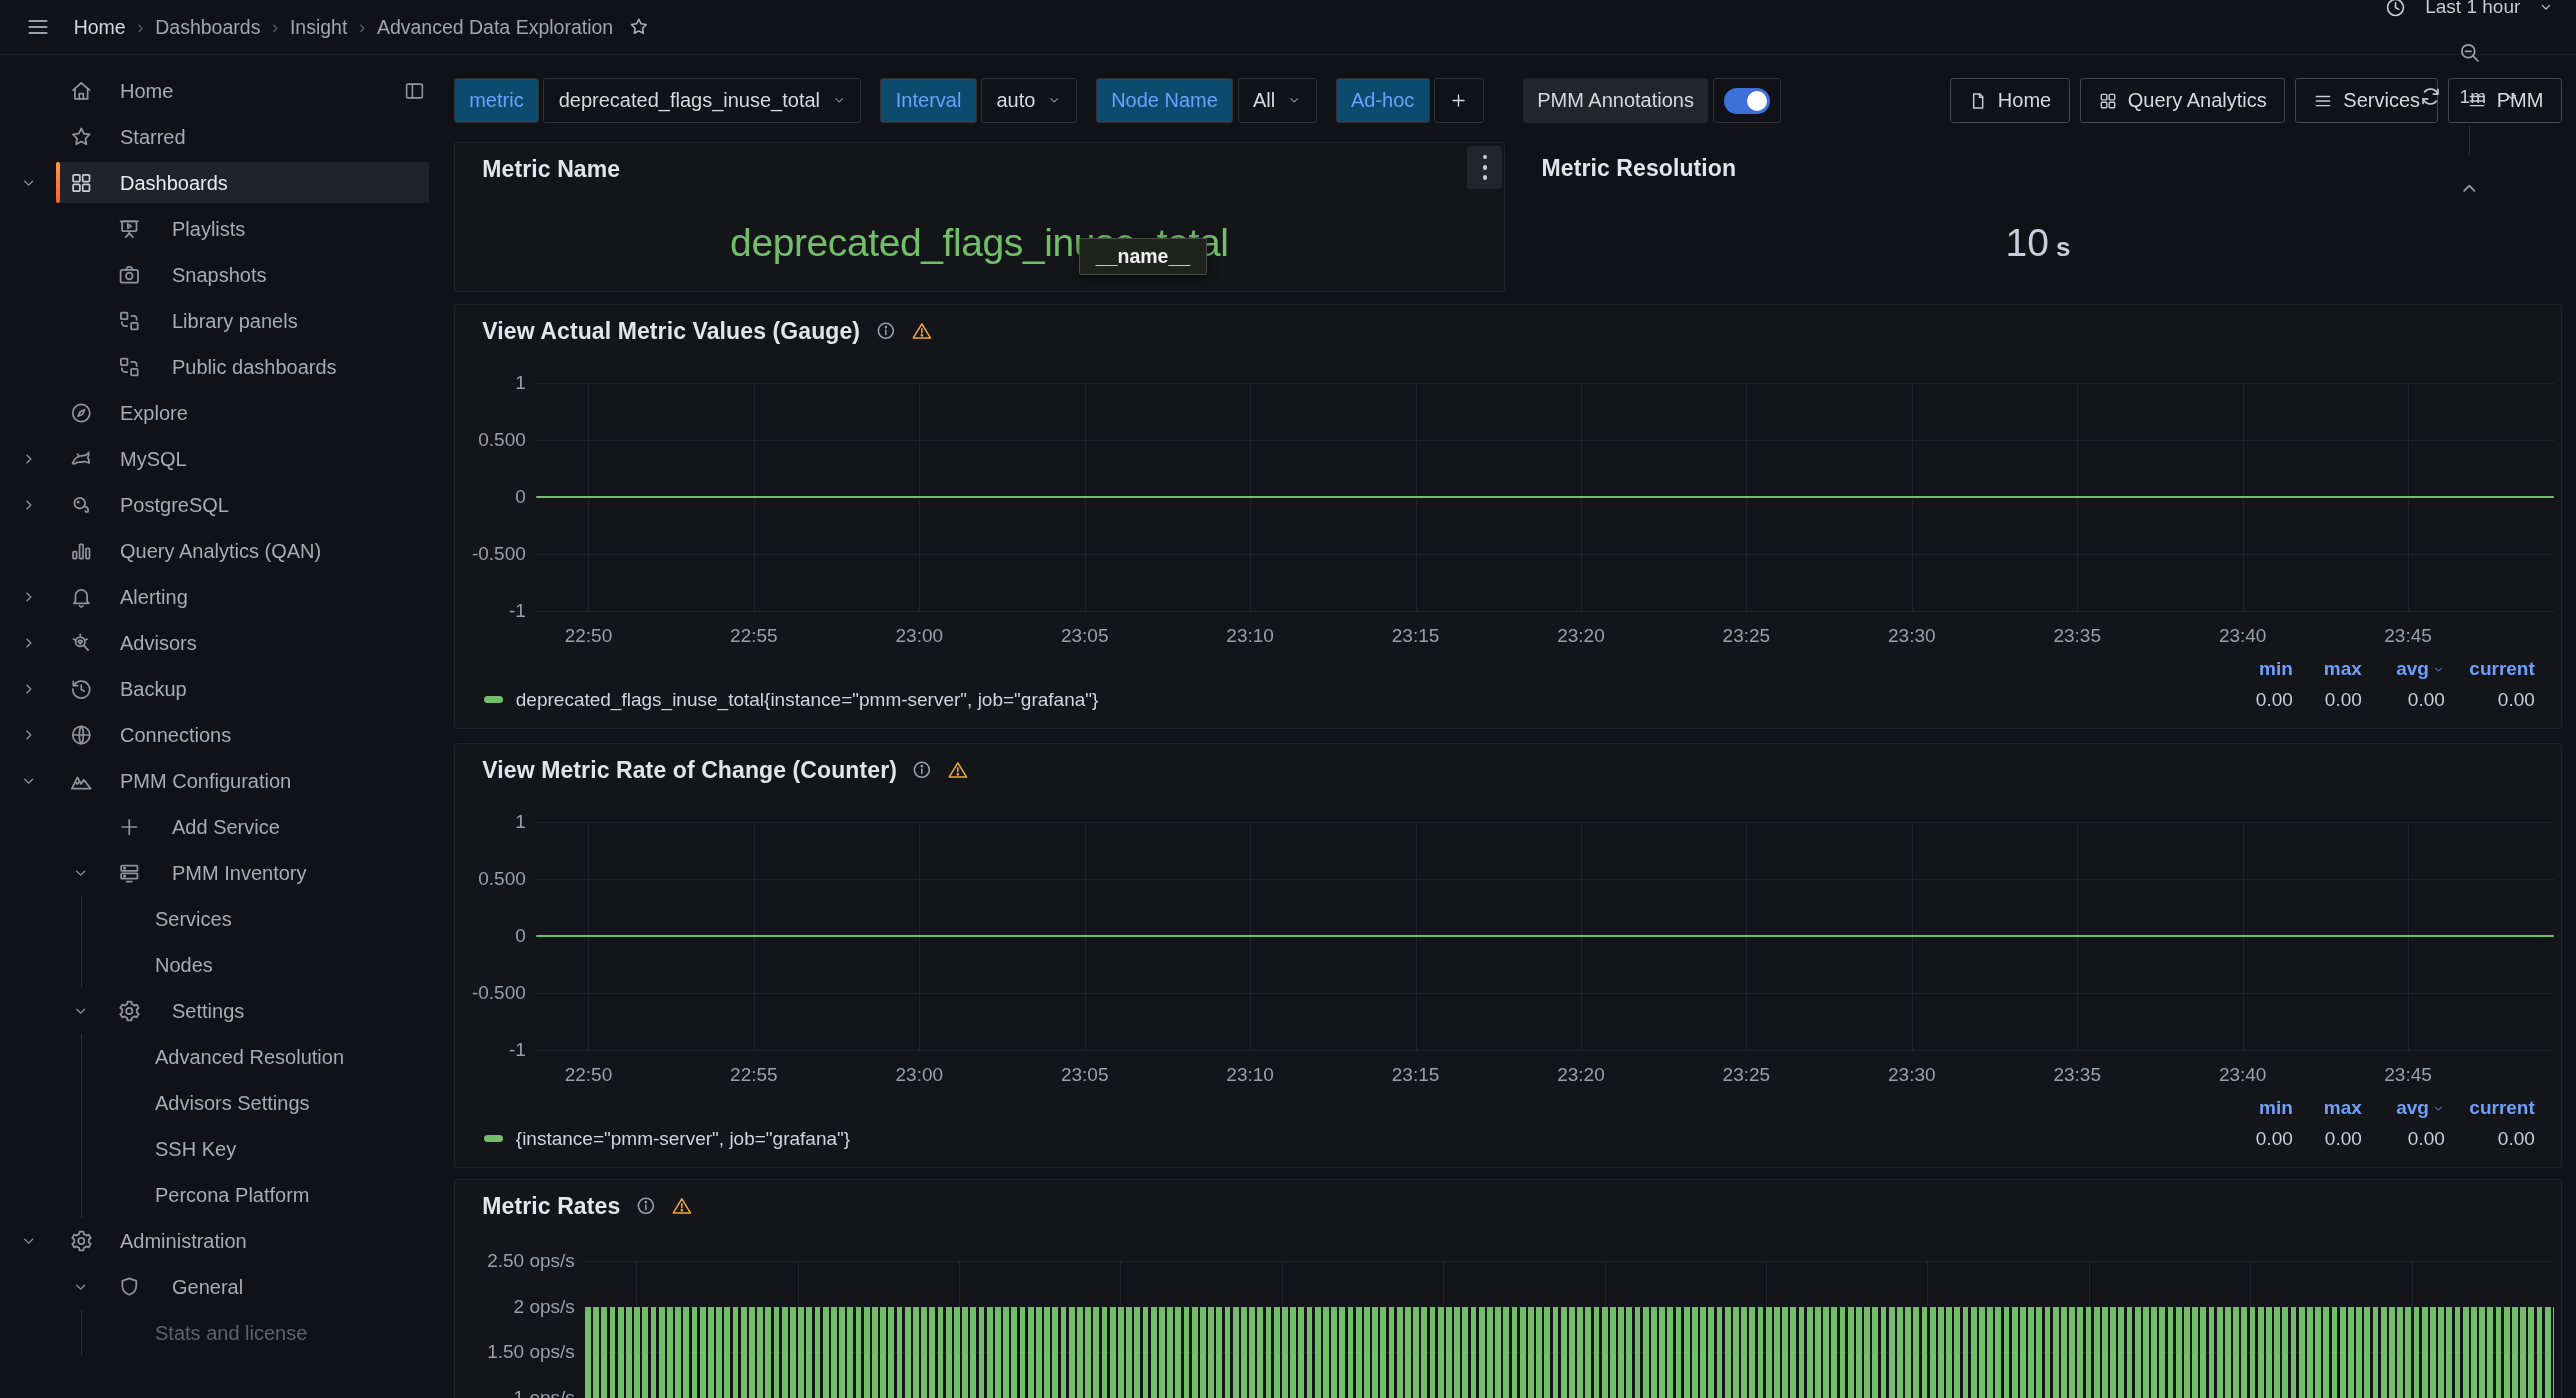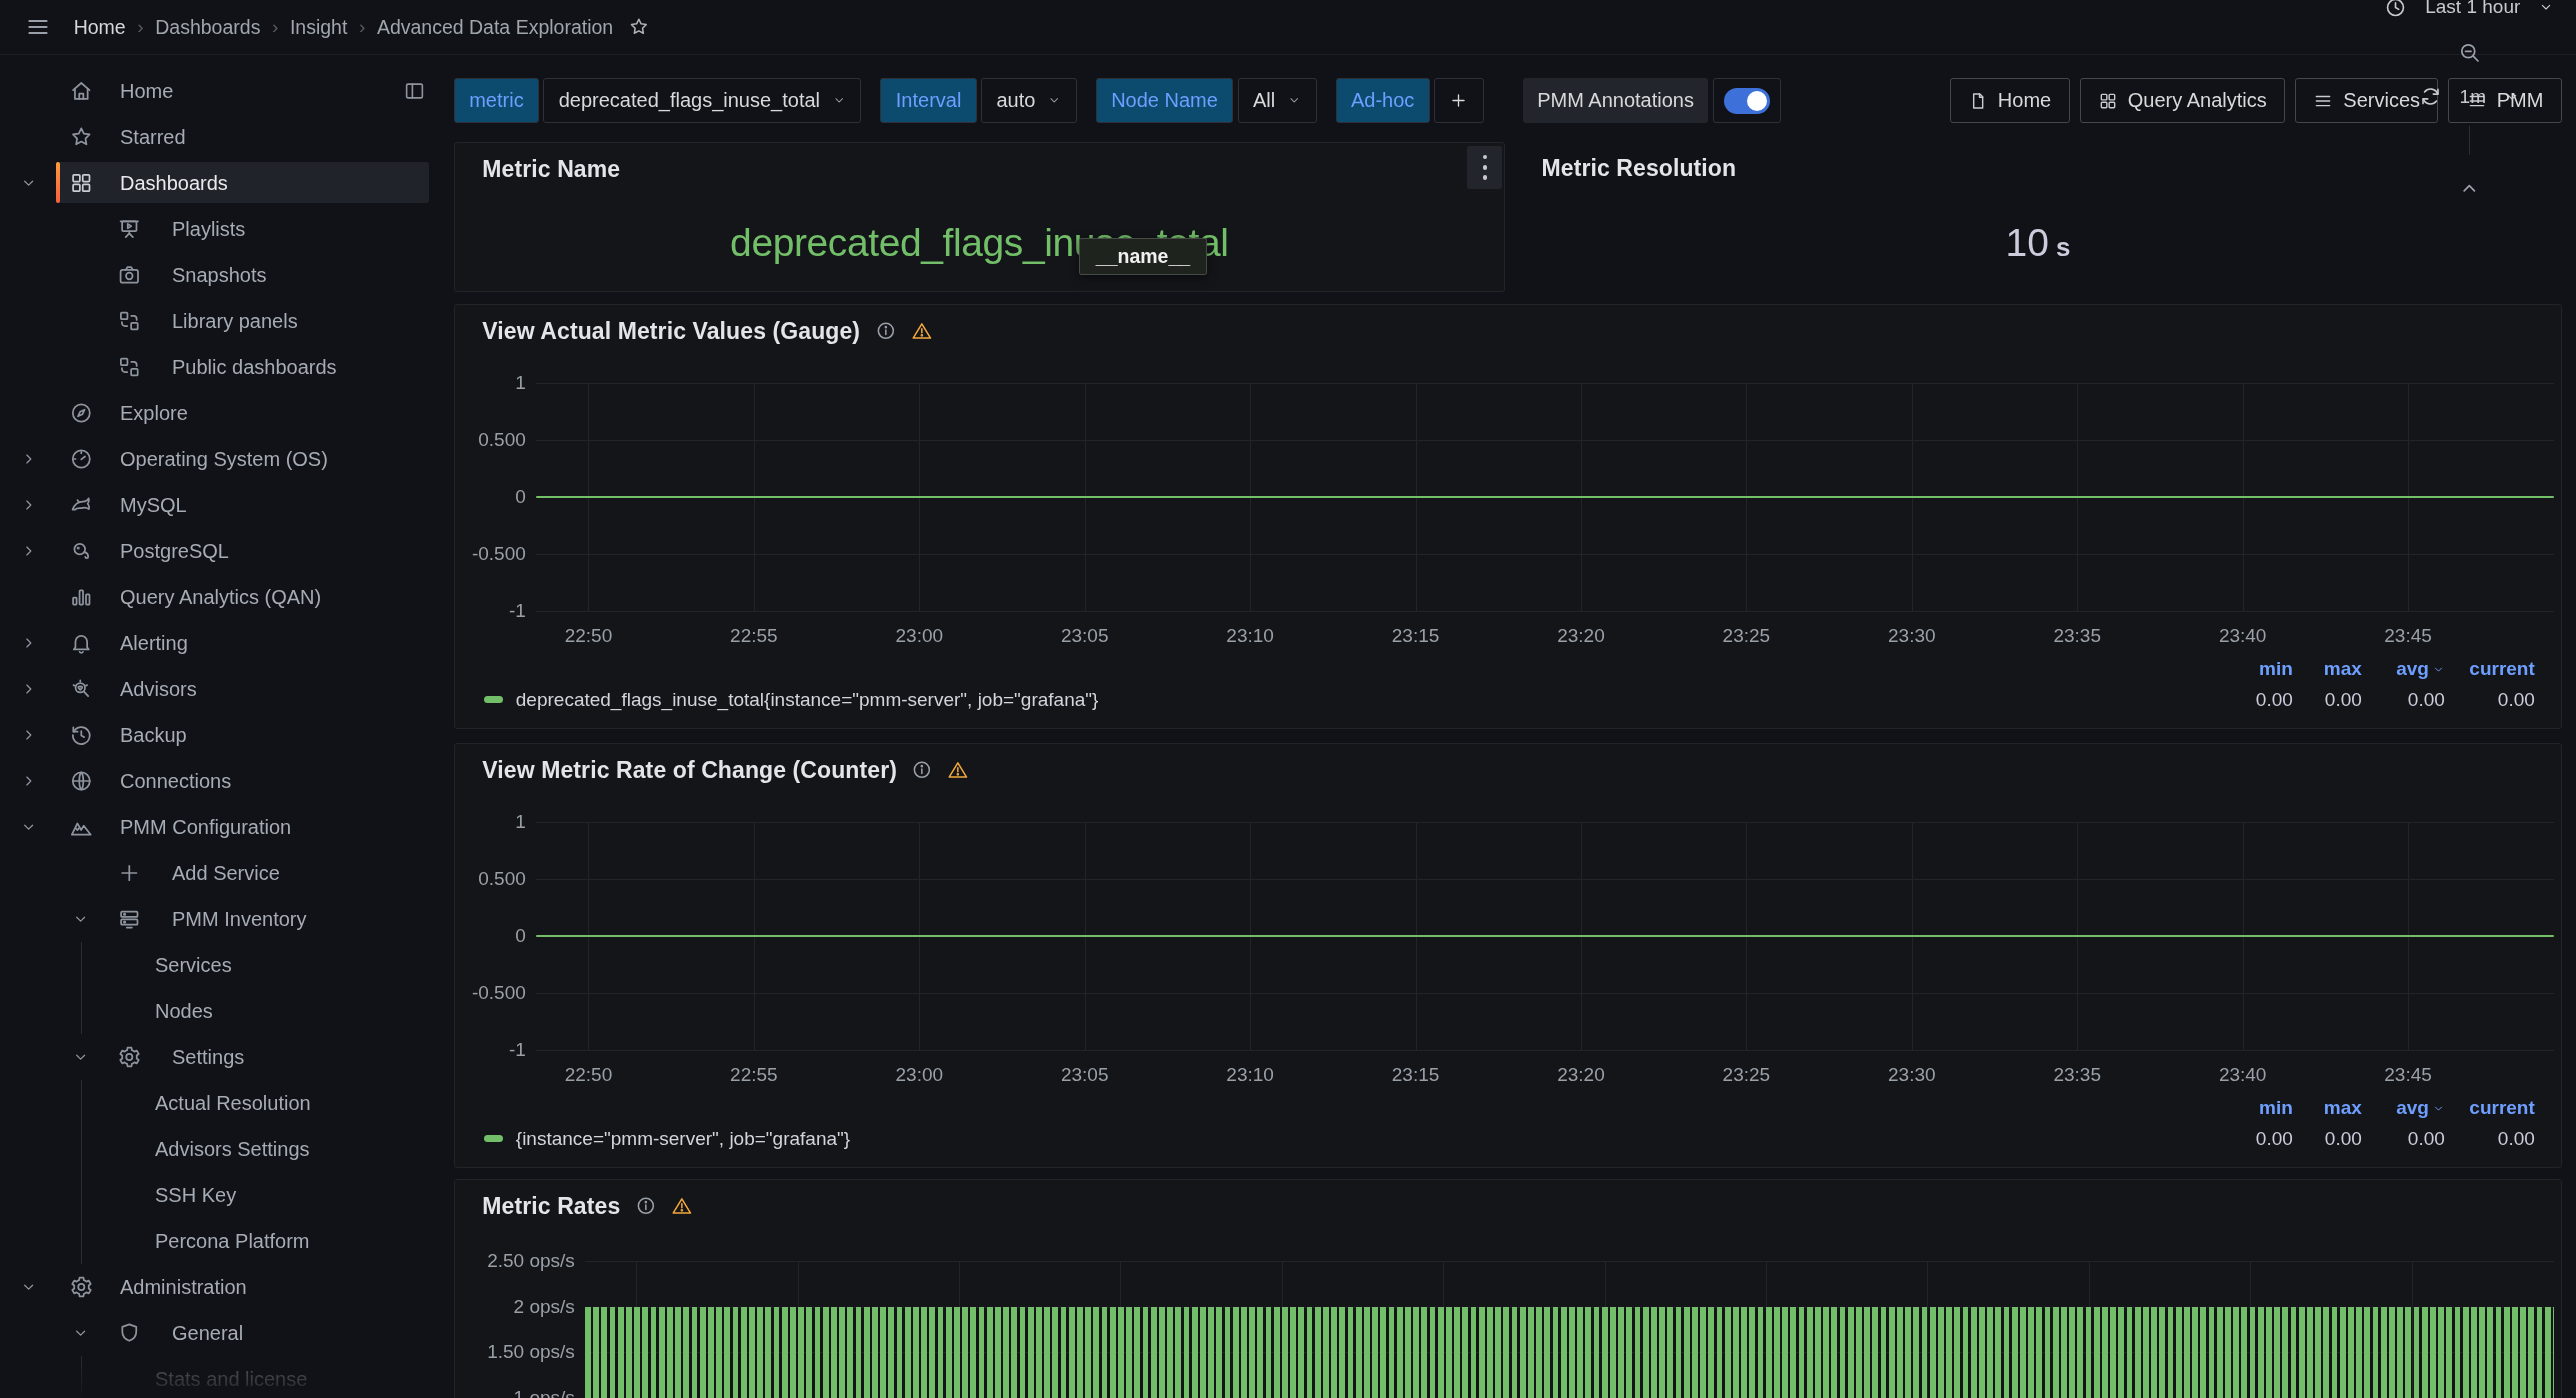--- a/index.html
+++ b/index.html
@@ -273,35 +273,20 @@
           <span class="s-lbl" style="left: 120px;">Explore</span>
         </div>
         <div class="s-item">
           <span class="chev" style="left: 20px;">
             <svg viewBox="0 0 24 24" width="17.3" height="17.3" fill="none" stroke="currentColor" stroke-width="1.7" stroke-linecap="round" stroke-linejoin="round" class="ic">
               <path d="M9.5 6.5l5.5 5.5-5.5 5.5"></path>
             </svg>
           </span>
           <span class="s-ic" style="left: 69px;">
             <svg viewBox="0 0 24 24" width="24.6" height="24.6" fill="none" stroke="currentColor" stroke-width="1.7" stroke-linecap="round" stroke-linejoin="round" class="ic">
-              <circle cx="12" cy="12" r="8.3"></circle>
-              <path d="M12 12.4l3.6-2.8"></path>
-              <path d="M12 5.1v1.3M5.1 12h1.3"></path>
-            </svg>
-          </span>
-          <span class="s-lbl" style="left: 120px;">Operating System (OS)</span>
-        </div>
-        <div class="s-item">
-          <span class="chev" style="left: 20px;">
-            <svg viewBox="0 0 24 24" width="17.3" height="17.3" fill="none" stroke="currentColor" stroke-width="1.7" stroke-linecap="round" stroke-linejoin="round" class="ic">
-              <path d="M9.5 6.5l5.5 5.5-5.5 5.5"></path>
-            </svg>
-          </span>
-          <span class="s-ic" style="left: 69px;">
-            <svg viewBox="0 0 24 24" width="24.6" height="24.6" fill="none" stroke="currentColor" stroke-width="1.7" stroke-linecap="round" stroke-linejoin="round" class="ic">
               <path d="M3.5 16.5c1.8-4.8 5.6-7.8 10-7.8 2.6 0 4.6-1.2 5.6-3.2.6 1.9.3 3.8-.9 5.3 1.3 1.4 1.7 3.3 1.2 5.2-1.8-1.3-3.9-1.7-6.2-1.2-2.9.6-5.7-.2-7.2 1.7z"></path>
               <path d="M9.8 9.3L8.2 7.2"></path>
             </svg>
           </span>
           <span class="s-lbl" style="left: 120px;">MySQL</span>
         </div>
         <div class="s-item">
           <span class="chev" style="left: 20px;">
             <svg viewBox="0 0 24 24" width="17.3" height="17.3" fill="none" stroke="currentColor" stroke-width="1.7" stroke-linecap="round" stroke-linejoin="round" class="ic">
               <path d="M9.5 6.5l5.5 5.5-5.5 5.5"></path>
@@ -442,21 +427,21 @@
           <span class="s-ic" style="left: 117px;">
             <svg viewBox="0 0 24 24" width="24.6" height="24.6" fill="none" stroke="currentColor" stroke-width="1.7" stroke-linecap="round" stroke-linejoin="round" class="ic">
               <circle cx="12" cy="12" r="3"></circle>
               <path d="M19.2 13.4a7.3 7.3 0 0 0 0-2.8l2-1.5-1.9-3.3-2.3 1a7.3 7.3 0 0 0-2.5-1.5l-.4-2.4h-3.8l-.4 2.4a7.3 7.3 0 0 0-2.5 1.5l-2.3-1-1.9 3.3 2 1.5a7.3 7.3 0 0 0 0 2.8l-2 1.5 1.9 3.3 2.3-1a7.3 7.3 0 0 0 2.5 1.5l.4 2.4h3.8l.4-2.4a7.3 7.3 0 0 0 2.5-1.5l2.3 1 1.9-3.3z"></path>
             </svg>
           </span>
           <span class="s-lbl" style="left: 172px;">Settings</span>
         </div>
         <div class="s-item">
           <div class="guide"></div>
-          <span class="s-lbl" style="left: 155px;">Actual Resolution</span>
+          <span class="s-lbl" style="left: 155px;">Advanced Resolution</span>
         </div>
         <div class="s-item">
           <div class="guide"></div>
           <span class="s-lbl" style="left: 155px;">Advisors Settings</span>
         </div>
         <div class="s-item">
           <div class="guide"></div>
           <span class="s-lbl" style="left: 155px;">SSH Key</span>
         </div>
         <div class="s-item">

